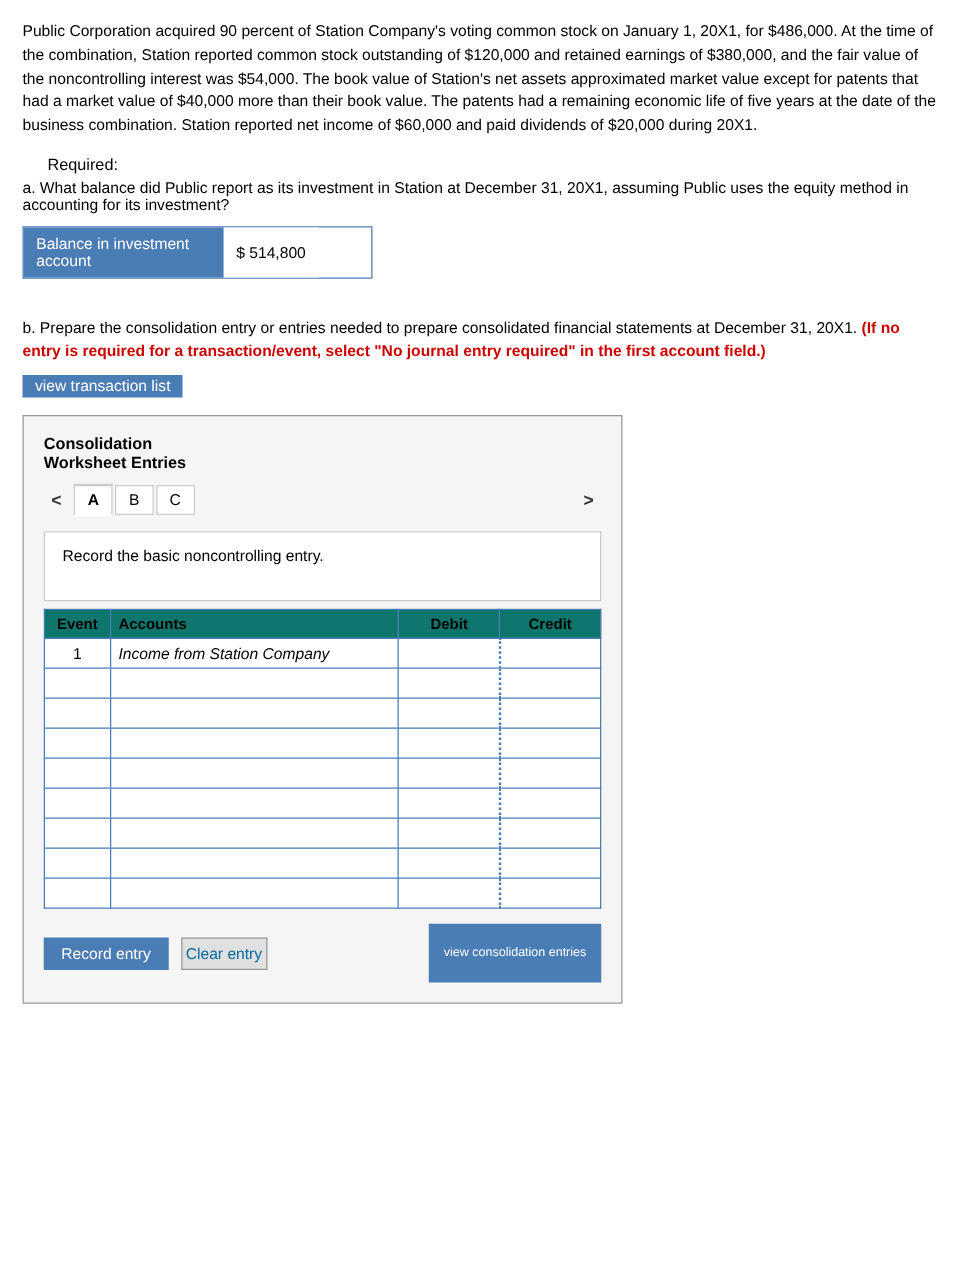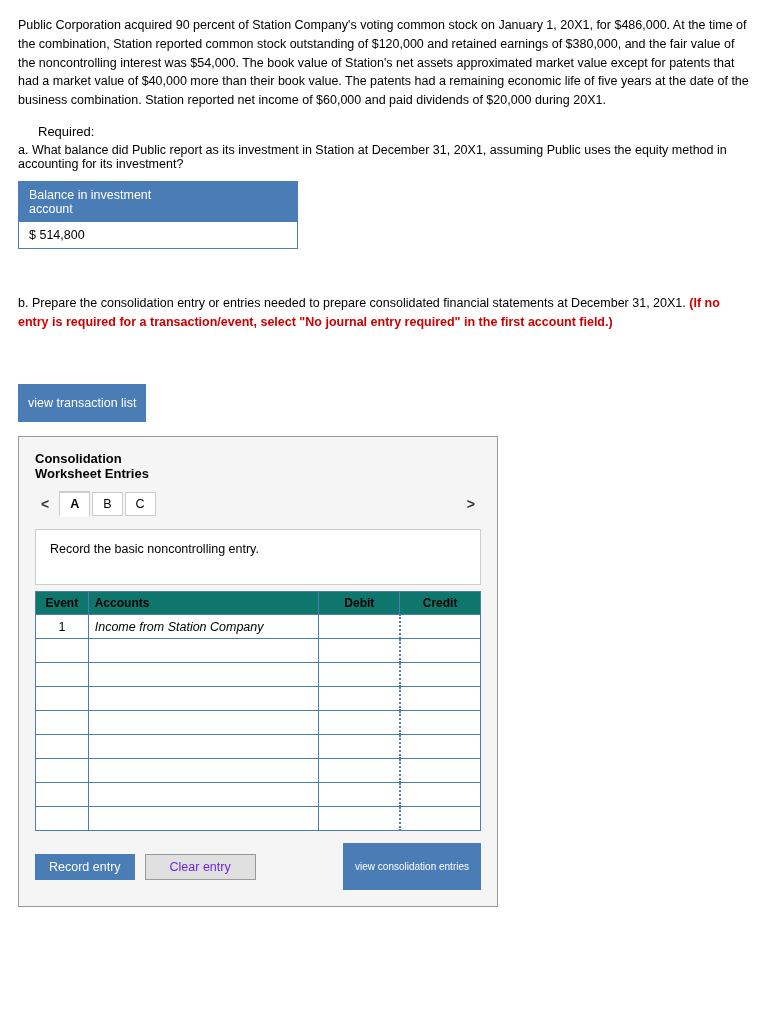--- a/index.html
+++ b/index.html
@@ -24,22 +24,21 @@
     }
     .question {
       font-size: 12.5px;
       margin-bottom: 10px;
     }
     .balance-box {
       display: flex;
       align-items: stretch;
       border: 1.5px solid #4a7cb5;
       width: 280px;
-      margin-bottom: 45px;
-      flex-direction: column;
+      margin-bottom: 30px;
     }
     .balance-label {
       background: #4a7cb5;
       color: #fff;
       padding: 6px 10px;
       font-size: 12.5px;
       font-weight: normal;
       min-width: 160px;
       display: flex;
       align-items: center;
@@ -57,26 +56,25 @@
       line-height: 1.5;
     }
     .question-b .bold-red {
       color: #c00;
       font-weight: bold;
     }
     .view-transaction-btn {
       display: inline-block;
       background: #4a7cb5;
       color: #fff;
-      padding: 12px 10px;
+      padding: 2px 10px;
       font-size: 12.5px;
       cursor: pointer;
       border: none;
       margin-bottom: 14px;
-      margin-top: 43px;
     }
     .worksheet-container {
       border: 1.5px solid #999;
       padding: 14px 16px 16px 16px;
       max-width: 480px;
       background: #f5f5f5;
     }
     .worksheet-title {
       font-weight: bold;
       font-size: 13px;
@@ -174,23 +172,23 @@
     .record-btn {
       background: #4a7cb5;
       color: #fff;
       border: none;
       padding: 6px 14px;
       font-size: 12.5px;
       cursor: pointer;
     }
     .clear-btn {
       background: #e0e0e0;
-      color: #6d28d9;
+      color: #0369a1;
       border: 1px solid #999;
-      padding: 5px 24px;
+      padding: 5px 3px;
       font-size: 12.5px;
       cursor: pointer;
     }
     .view-consolidation-btn {
       background: #4a7cb5;
       color: #fff;
       border: none;
       padding: 18px 12px;
       font-size: 10px;
       cursor: pointer;

